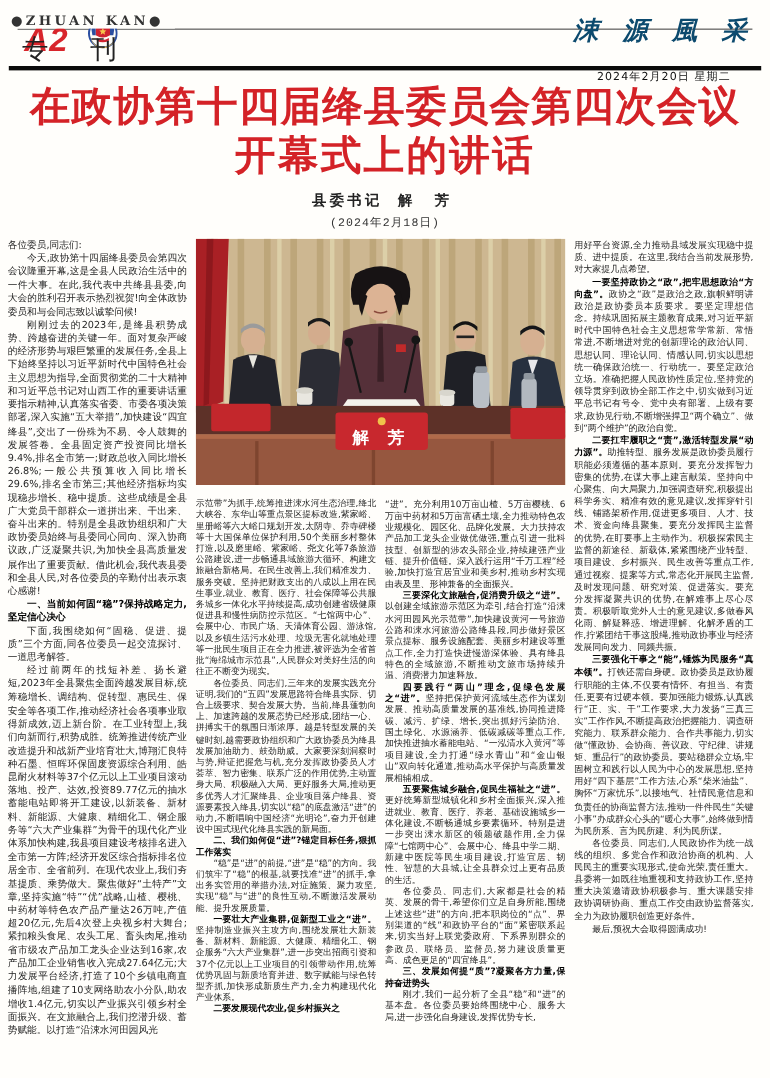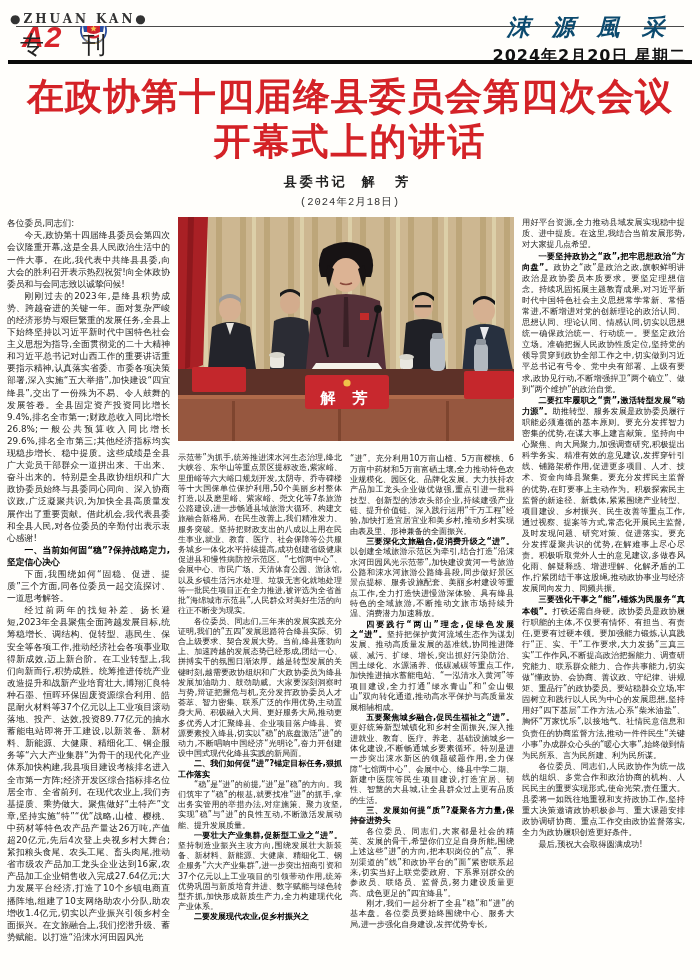--- a/index.html
+++ b/index.html
@@ -27,21 +27,21 @@
   }
   .section-title{
     margin-top:2px; font-family:"DejaVu Serif", serif; font-size:24px;
     letter-spacing:38px; padding-left:20px; color:#222; font-weight:400;
   }
   .masthead{ position:absolute; right:14px; top:12px; text-align:center; }
   .masthead-title{
     color:#0c4a6e; font-family:"DejaVu Serif", serif; font-weight:900;
     font-style:italic; font-size:23px; letter-spacing:7px; white-space:nowrap;
   }
-  .masthead-date{ margin-top:3px; font-size:16px; font-weight:700; letter-spacing:1px; color:#111; }
+  .masthead-date{ margin-top:20px; font-size:10px; font-weight:400; letter-spacing:1px; color:#111; }
   
   .headline{ margin-top:10px; text-align:center; color:#d42227; font-weight:900; line-height:1.22; }
   .headline .l1{ font-size:37px; letter-spacing:1px; }
   .headline .l2{ font-size:37px; letter-spacing:2px; }
   .byline{ text-align:center; margin-top:9px; }
   .byline-main{ font-size:13px; font-weight:700; letter-spacing:3px; color:#222; }
   .byline-main .nm{ margin-left:14px; letter-spacing:8px; }
   .speech-date{ margin-top:4px; font-size:10.5px; color:#333; letter-spacing:1px;font-family:Liberation Mono, monospace; }
   
   .body-grid{ display:flex; gap:8px; padding:0 7px; margin-top:8px; height:772px; }
@@ -241,23 +241,23 @@
         <div class="col col-3">
 
             <p class="para p-cont"><span>“进”。充分利用10万亩山楂、5万亩樱桃、6万亩中药材和5万亩富硒土壤,全力推动特色农业规模化、园区化、品牌化发展。大力扶持农产品加工龙头企业做优做强,重点引进一批科技型、创新型的涉农头部企业,持续建强产业链、提升价值链。深入践行运用“千万工程”经验,加快打造宜居宜业和美乡村,推动乡村实现由表及里、形神兼备的全面振兴。</span></p>
 
             <p class="para p-lead"><span class="lead">三要深化文旅融合,促消费升级之“进”。</span><span>以创建全域旅游示范区为牵引,结合打造“沿涑水河田园风光示范带”,加快建设黄河一号旅游公路和涑水河旅游公路绛县段,同步做好景区景点提标、服务设施配套、美丽乡村建设等重点工作,全力打造快进慢游深体验、具有绛县特色的全域旅游,不断推动文旅市场持续升温、消费潜力加速释放。</span></p>
 
             <p class="para p-lead"><span class="lead">四要践行“两山”理念,促绿色发展之“进”。</span><span>坚持把保护黄河流域生态作为谋划发展、推动高质量发展的基准线,协同推进降碳、减污、扩绿、增长,突出抓好污染防治、国土绿化、水源涵养、低碳减碳等重点工作,加快推进抽水蓄能电站、“一泓清水入黄河”等项目建设,全力打通“绿水青山”和“金山银山”双向转化通道,推动高水平保护与高质量发展相辅相成。</span></p>
 
             <p class="para p-lead"><span class="lead">五要聚焦城乡融合,促民生福祉之“进”。</span><span>更好统筹新型城镇化和乡村全面振兴,深入推进就业、教育、医疗、养老、基础设施城乡一体化建设,不断畅通城乡要素循环。特别是进一步突出涑水新区的领题破题作用,全力保障“七馆两中心”、会展中心、绛县中学二期、新建中医院等民生项目建设,打造宜居、韧性、智慧的大县城,让全县群众过上更有品质的生活。</span></p>
 
+            <p class="para p-normal"><span>各位委员、同志们,大家都是社会的精英、发展的骨干,希望你们立足自身所能,围绕上述这些“进”的方向,把本职岗位的“点”、界别渠道的“线”和政协平台的“面”紧密联系起来,切实当好上联党委政府、下系界别群众的参政员、联络员、监督员,努力建设质量更高、成色更足的“四宜绛县”。</span></p>
+
             <p class="para p-heading"><span>三、发展如何提“质”?凝聚各方力量,保持奋进势头</span></p>
-
-            <p class="para p-normal"><span>各位委员、同志们,大家都是社会的精英、发展的骨干,希望你们立足自身所能,围绕上述这些“进”的方向,把本职岗位的“点”、界别渠道的“线”和政协平台的“面”紧密联系起来,切实当好上联党委政府、下系界别群众的参政员、联络员、监督员,努力建设质量更高、成色更足的“四宜绛县”。</span></p>
 
             <p class="para p-normal"><span>刚才,我们一起分析了全县“稳”和“进”的基本盘。各位委员要始终围绕中心、服务大局,进一步强化自身建设,发挥优势专长,</span></p>
           </div>
       </div>
     </div>
 
     <div class="col col-4">
 
         <p class="para p-cont"><span>用好平台资源,全力推动县域发展实现稳中提质、进中提质。在这里,我结合当前发展形势,对大家提几点希望。</span></p>
 

